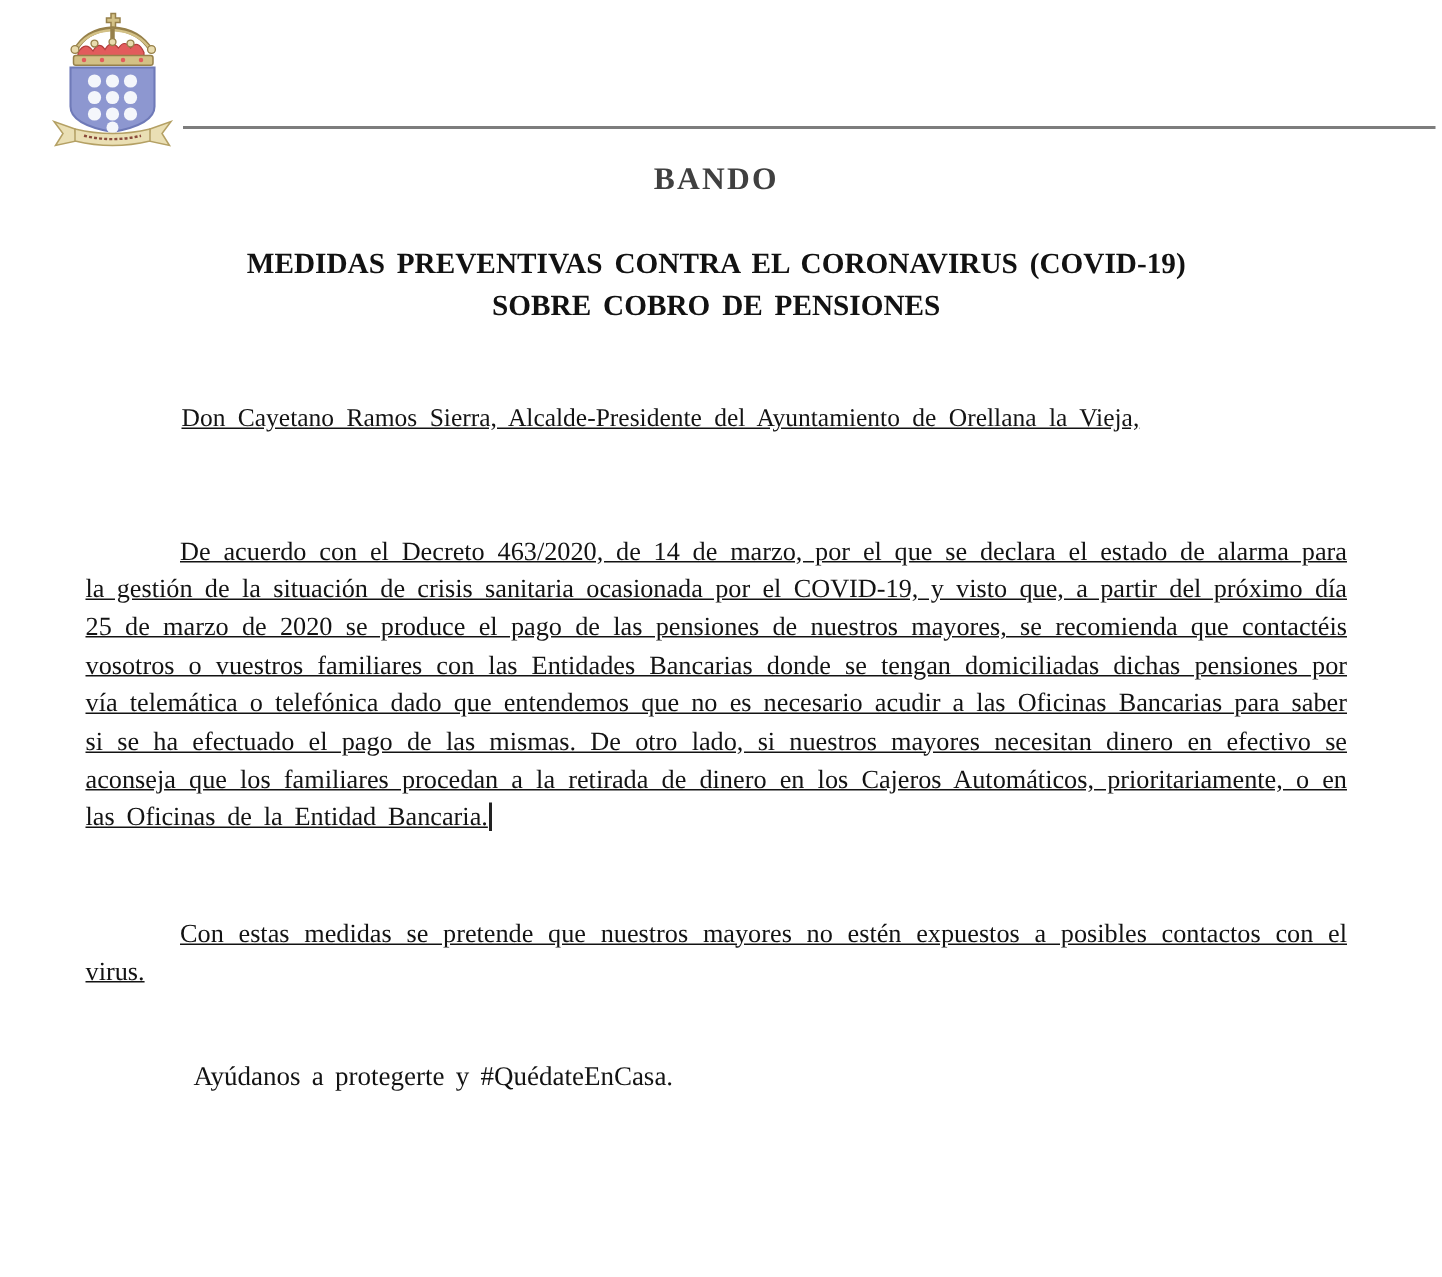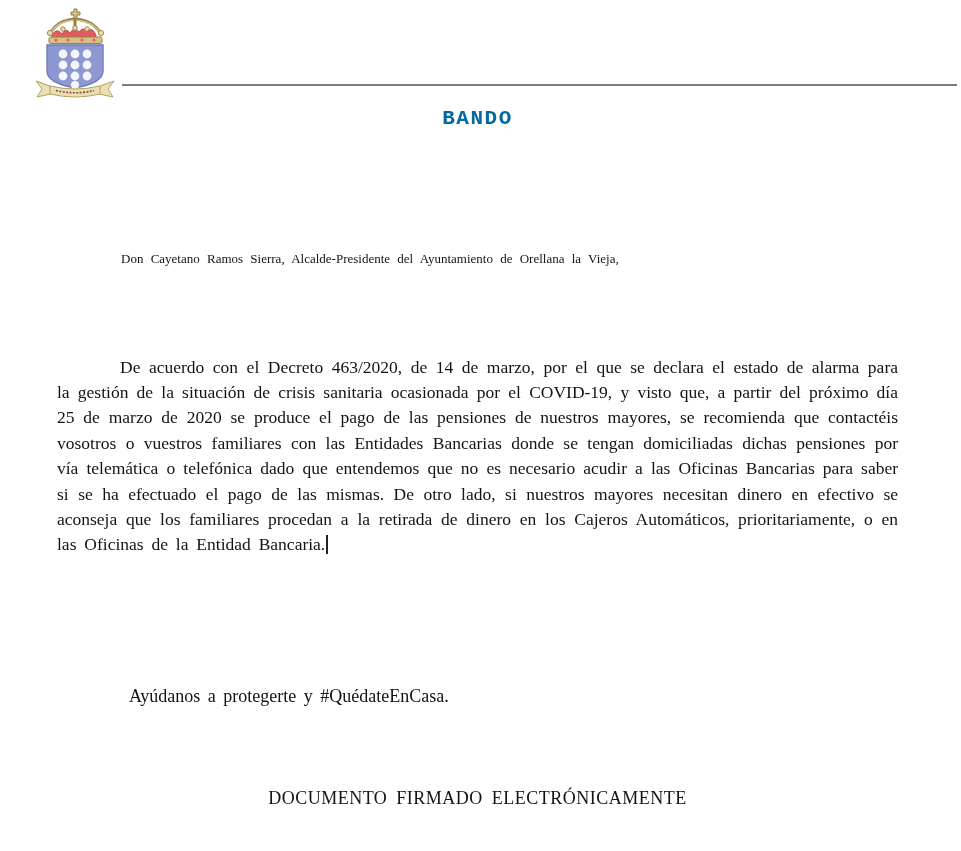--- a/index.html
+++ b/index.html
@@ -38,50 +38,52 @@
     position: absolute; left: 122px; right: 4px; top: 84px;
     border-top: 2px solid #7d7d7d;
   }
 
   
   .block { position: absolute; left: 57px; width: 841px; }
 
   .bando {
     top: 107px; text-align: center;
     font-size: 21px; font-weight: bold;
-    color: #0369a1; letter-spacing: 1.5px; word-spacing: 4px; font-family: Liberation Mono, monospace;
+    color: #404040; letter-spacing: 1.5px; word-spacing: 4px;
   }
   .subject {
     top: 163px; text-align: center;
     font-size: 19.5px; font-weight: bold;
     color: #121212; line-height: 1.45;
     word-spacing: 3px;
   }
   .intro {
-    top: 238px;
-    font-size: 13px;
+    top: 252px;
+    font-size: 17px;
     text-indent: 64px;
     word-spacing: 4px;
+    text-decoration: underline;
   }
   .hace-saber {
     top: 287px; text-align: center;
     font-size: 18px; font-weight: bold;
     word-spacing: 2px;
   }
   .para {
     font-size: 17.5px;
     line-height: 25.4px;
     text-align: justify;
     word-spacing: 3.5px;
     text-indent: 63px;
+    text-decoration: underline;
   }
   .para1 { top: 337px; }
   .para2 { top: 592px; }
   .hashtag {
-    top: 668px;
+    top: 689px;
     font-size: 18px;
     padding-left: 72px;
     word-spacing: 3px;
   }
   .signature {
     top: 788px; text-align: center;
     font-size: 18px;
     letter-spacing: 0.5px;
     word-spacing: 4px;
   }
@@ -148,24 +150,28 @@
       </g>
     </svg>
   </div>
 
   <div class="header-text">
   </div>
   <div class="rule"></div>
 
   <div class="block bando">BANDO</div>
 
+  <div class="block subject">
+    <span>MEDIDAS PREVENTIVAS CONTRA EL CORONAVIRUS (COVID-19)</span><br>
+    <span>SOBRE COBRO DE PENSIONES</span>
+  </div>
 
   <p class="block intro">Don Cayetano Ramos Sierra, Alcalde-Presidente del Ayuntamiento de Orellana la Vieja,</p>
 
 
   <p class="block para para1"><span>De acuerdo con el Decreto 463/2020, de 14 de marzo, por el que se declara el estado de alarma para la gestión de la situación de crisis sanitaria ocasionada por el COVID-19, y visto que, a partir del próximo día 25 de marzo de 2020 se produce el pago de las pensiones de nuestros mayores, se recomienda que contactéis vosotros o vuestros familiares con las Entidades Bancarias donde se tengan domiciliadas dichas pensiones por vía telemática o telefónica dado que entendemos que no es necesario acudir a las Oficinas Bancarias para saber si se ha efectuado el pago de las mismas. De otro lado, si nuestros mayores necesitan dinero en efectivo se aconseja que los familiares procedan a la retirada de dinero en los Cajeros Automáticos, prioritariamente, o en las Oficinas de la Entidad Bancaria.</span><span class="caret"></span></p>
 
+  <p class="block para para2">Con estas medidas se pretende que nuestros mayores no estén expuestos a posibles contactos con el virus.</p>
 
   <p class="block hashtag">Ayúdanos a protegerte y #QuédateEnCasa.</p>
 
-  <div class="block signature">DOCUMENTO FIRMADO ELECTRÓNICAMENTE</div>
 
 </div>
 
 </body></html>

